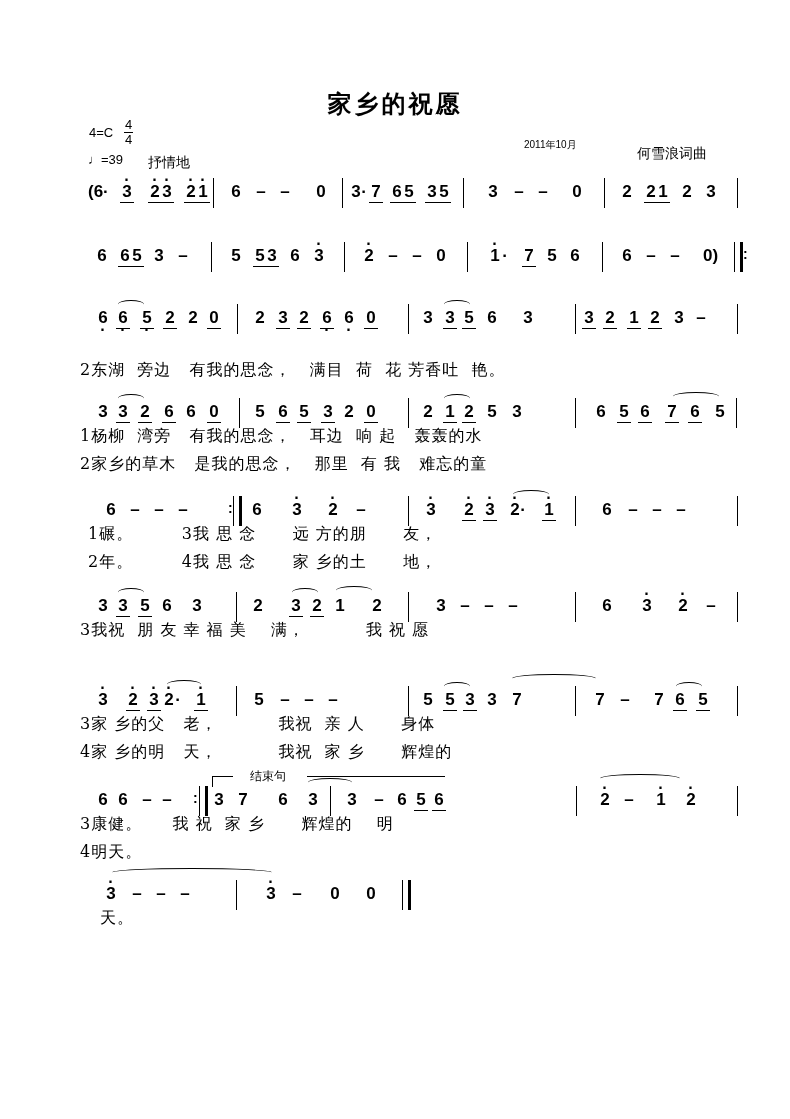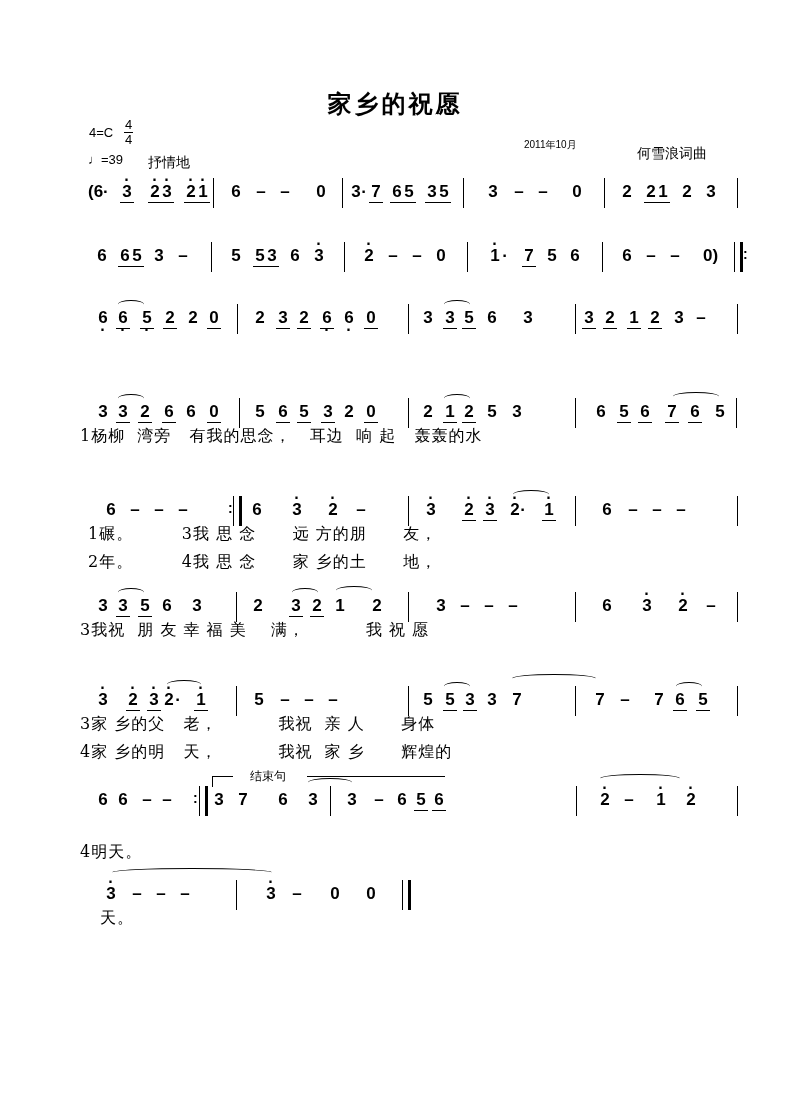--- a/index.html
+++ b/index.html
@@ -131,20 +131,21 @@
     <span class="n" style="left:485px">6</span>
     <span class="n" style="left:521px">3</span>
   <span class="bar" style="left:575px;top:-4px"></span>
   <span class="n u" style="left:582px">3</span>
     <span class="n u" style="left:603px">2</span>
   <span class="n u" style="left:627px">1</span>
     <span class="n u" style="left:648px">2</span>
   <span class="n" style="left:672px">3</span>
     <span class="n" style="left:694px">–</span>
   <span class="bar" style="left:737px;top:-4px"></span>
+  <div class="lyr" style="left:80px;top:52px">2东湖  旁边   有我的思念，   满目  荷  花 芳香吐  艳。</div>
 </div>
 
 <div class="abs row" style="top:402px">
   <span class="n" style="left:96px">3</span>
     <span class="slur" style="left:118px;top:-8px;width:26px"></span>
   <span class="n u" style="left:116px">3</span>
     <span class="n u" style="left:138px">2</span>
   <span class="n u" style="left:162px">6</span>
     <span class="n" style="left:184px">6</span>
     <span class="n u" style="left:207px">0</span>
@@ -165,20 +166,21 @@
   <span class="bar" style="left:575px;top:-4px"></span>
   <span class="n" style="left:594px">6</span>
     <span class="n u" style="left:617px">5</span>
     <span class="n u" style="left:638px">6</span>
   <span class="slur" style="left:673px;top:-10px;width:46px"></span>
   <span class="n u" style="left:665px">7</span>
     <span class="n u" style="left:688px">6</span>
     <span class="n" style="left:713px">5</span>
   <span class="bar" style="left:736px;top:-4px"></span>
   <div class="lyr" style="left:80px;top:24px">1杨柳  湾旁   有我的思念，   耳边  响 起   轰轰的水</div>
+  <div class="lyr" style="left:80px;top:52px">2家乡的草木   是我的思念，   那里  有 我   难忘的童</div>
 </div>
 
 <div class="abs row" style="top:500px">
   <span class="n" style="left:104px">6</span>
     <span class="n" style="left:128px">–</span>
     <span class="n" style="left:152px">–</span>
     <span class="n" style="left:176px">–</span>
   <span class="rep" style="left:228px;top:0px">:</span>
     <span class="dbl" style="left:233px;top:-4px"></span>
   <span class="n" style="left:250px">6</span>
@@ -287,20 +289,21 @@
     <span class="n" style="left:395px">6</span>
   <span class="n u" style="left:414px">5</span>
     <span class="n u" style="left:432px">6</span>
   <span class="bar" style="left:576px;top:-4px"></span>
   <span class="slur" style="left:600px;top:-16px;width:80px"></span>
   <span class="n hi" style="left:598px">2</span>
     <span class="n" style="left:622px">–</span>
     <span class="n hi" style="left:654px">1</span>
     <span class="n hi" style="left:684px">2</span>
   <span class="bar" style="left:737px;top:-4px"></span>
+  <div class="lyr" style="left:80px;top:24px">3康健。     我 祝  家 乡      辉煌的    明</div>
   <div class="lyr" style="left:80px;top:52px">4明天。</div>
 </div>
 
 <div class="abs row" style="top:884px">
   <span class="slur" style="left:112px;top:-16px;width:160px"></span>
   <span class="n hi" style="left:104px">3</span>
     <span class="n" style="left:130px">–</span>
     <span class="n" style="left:154px">–</span>
     <span class="n" style="left:178px">–</span>
   <span class="bar" style="left:236px;top:-4px"></span>

